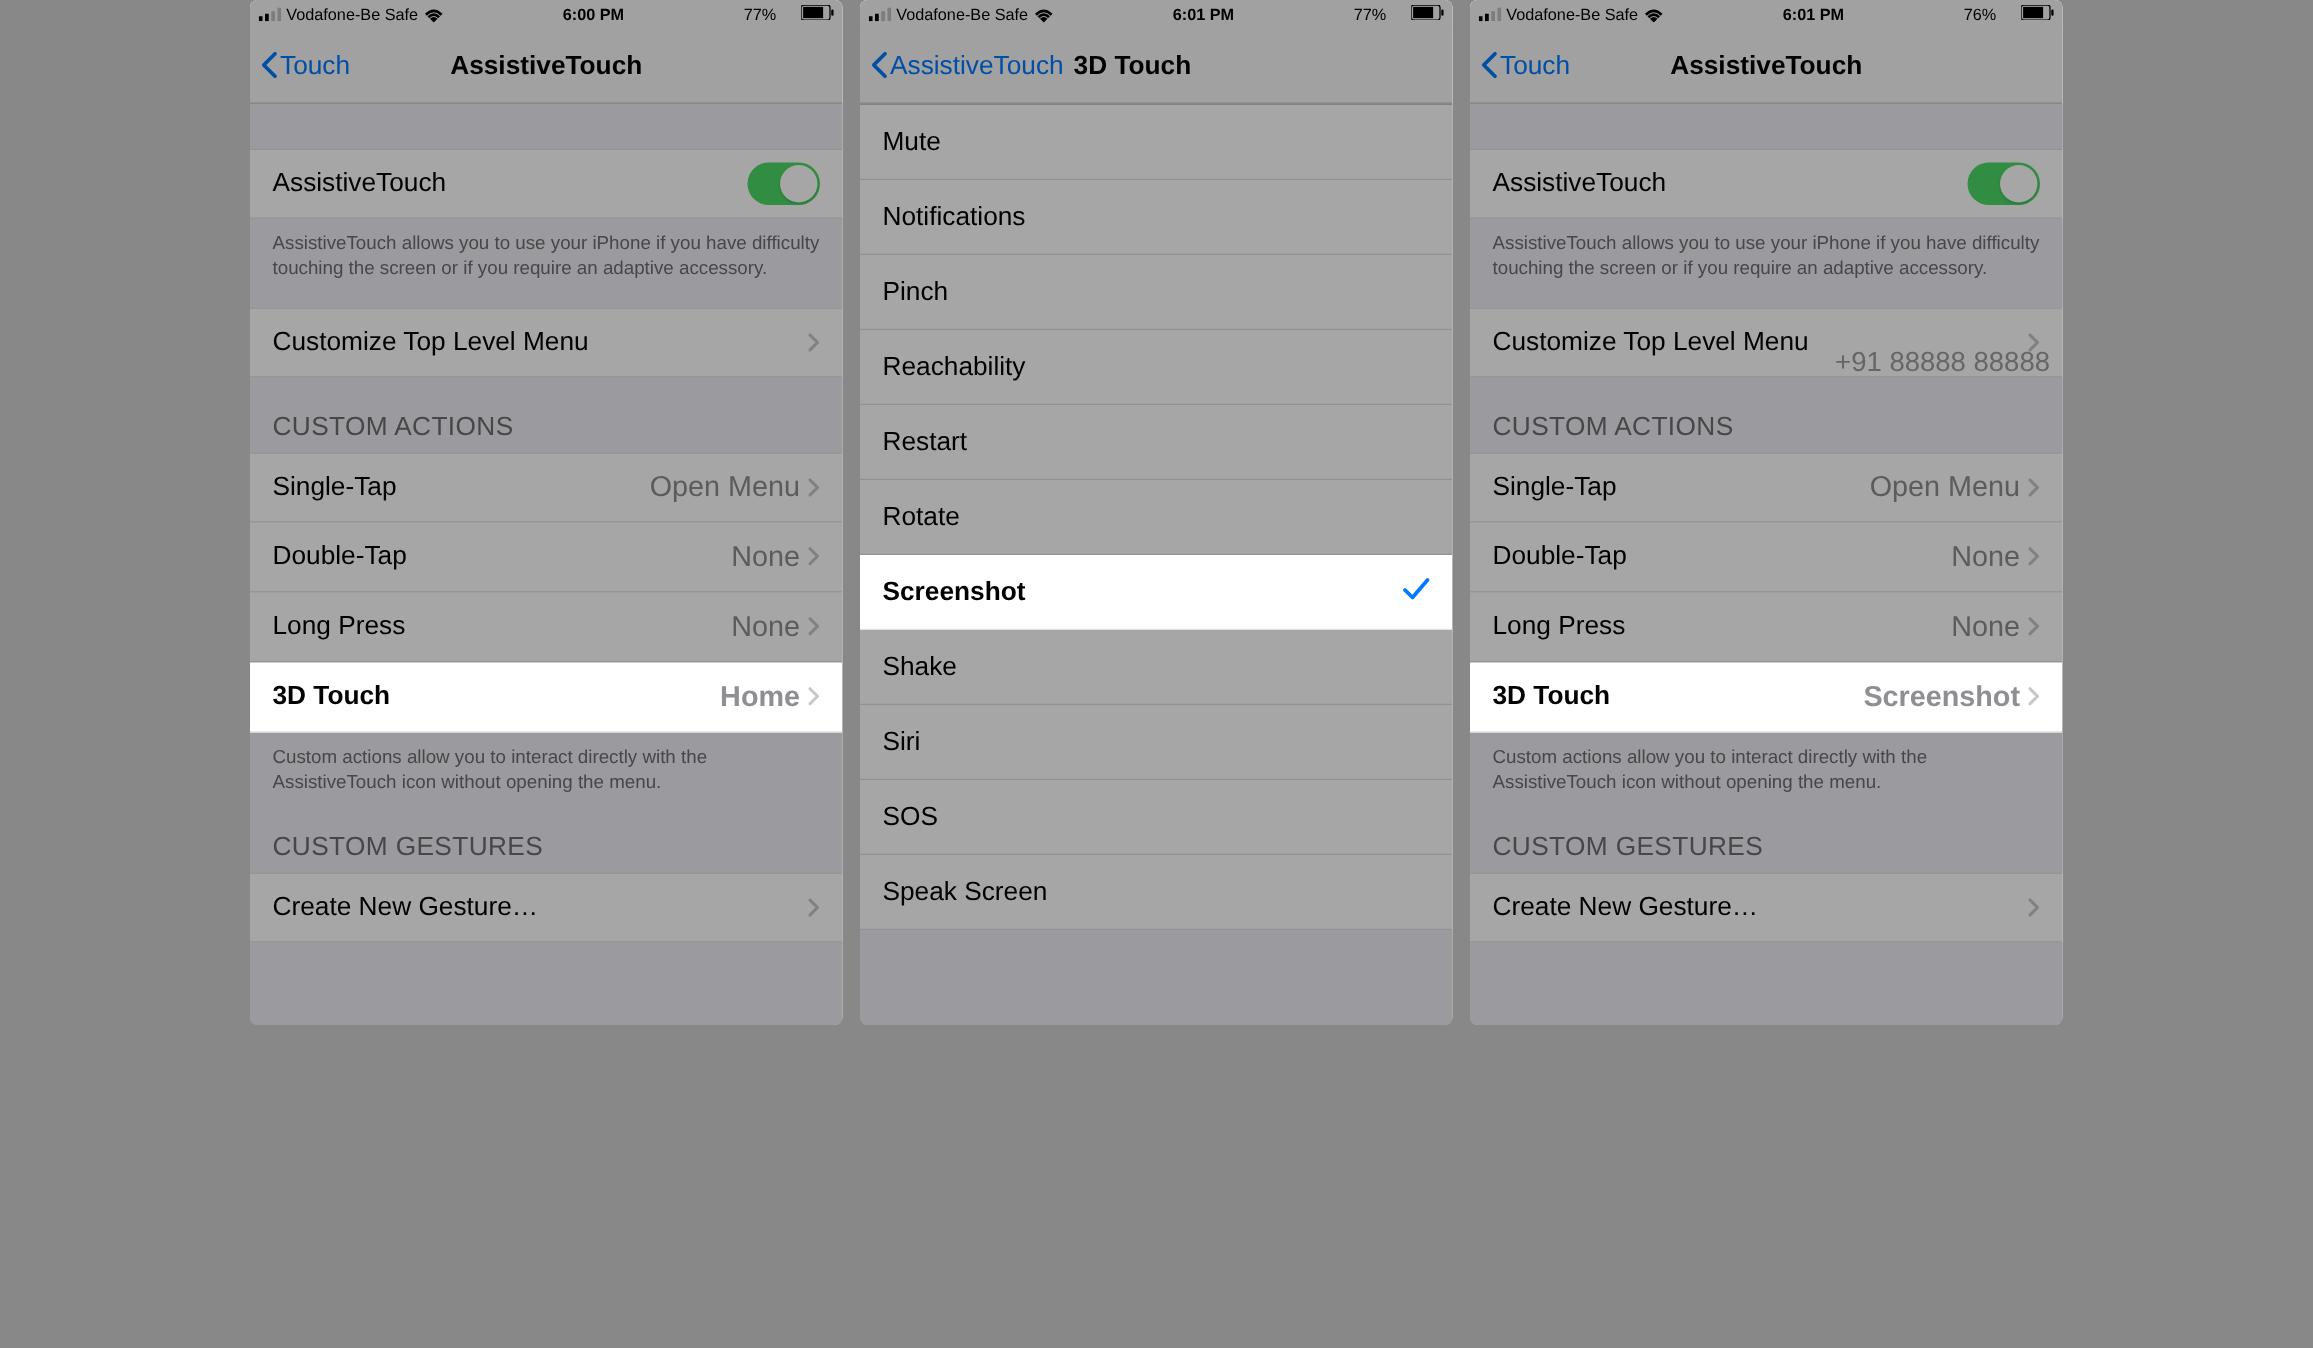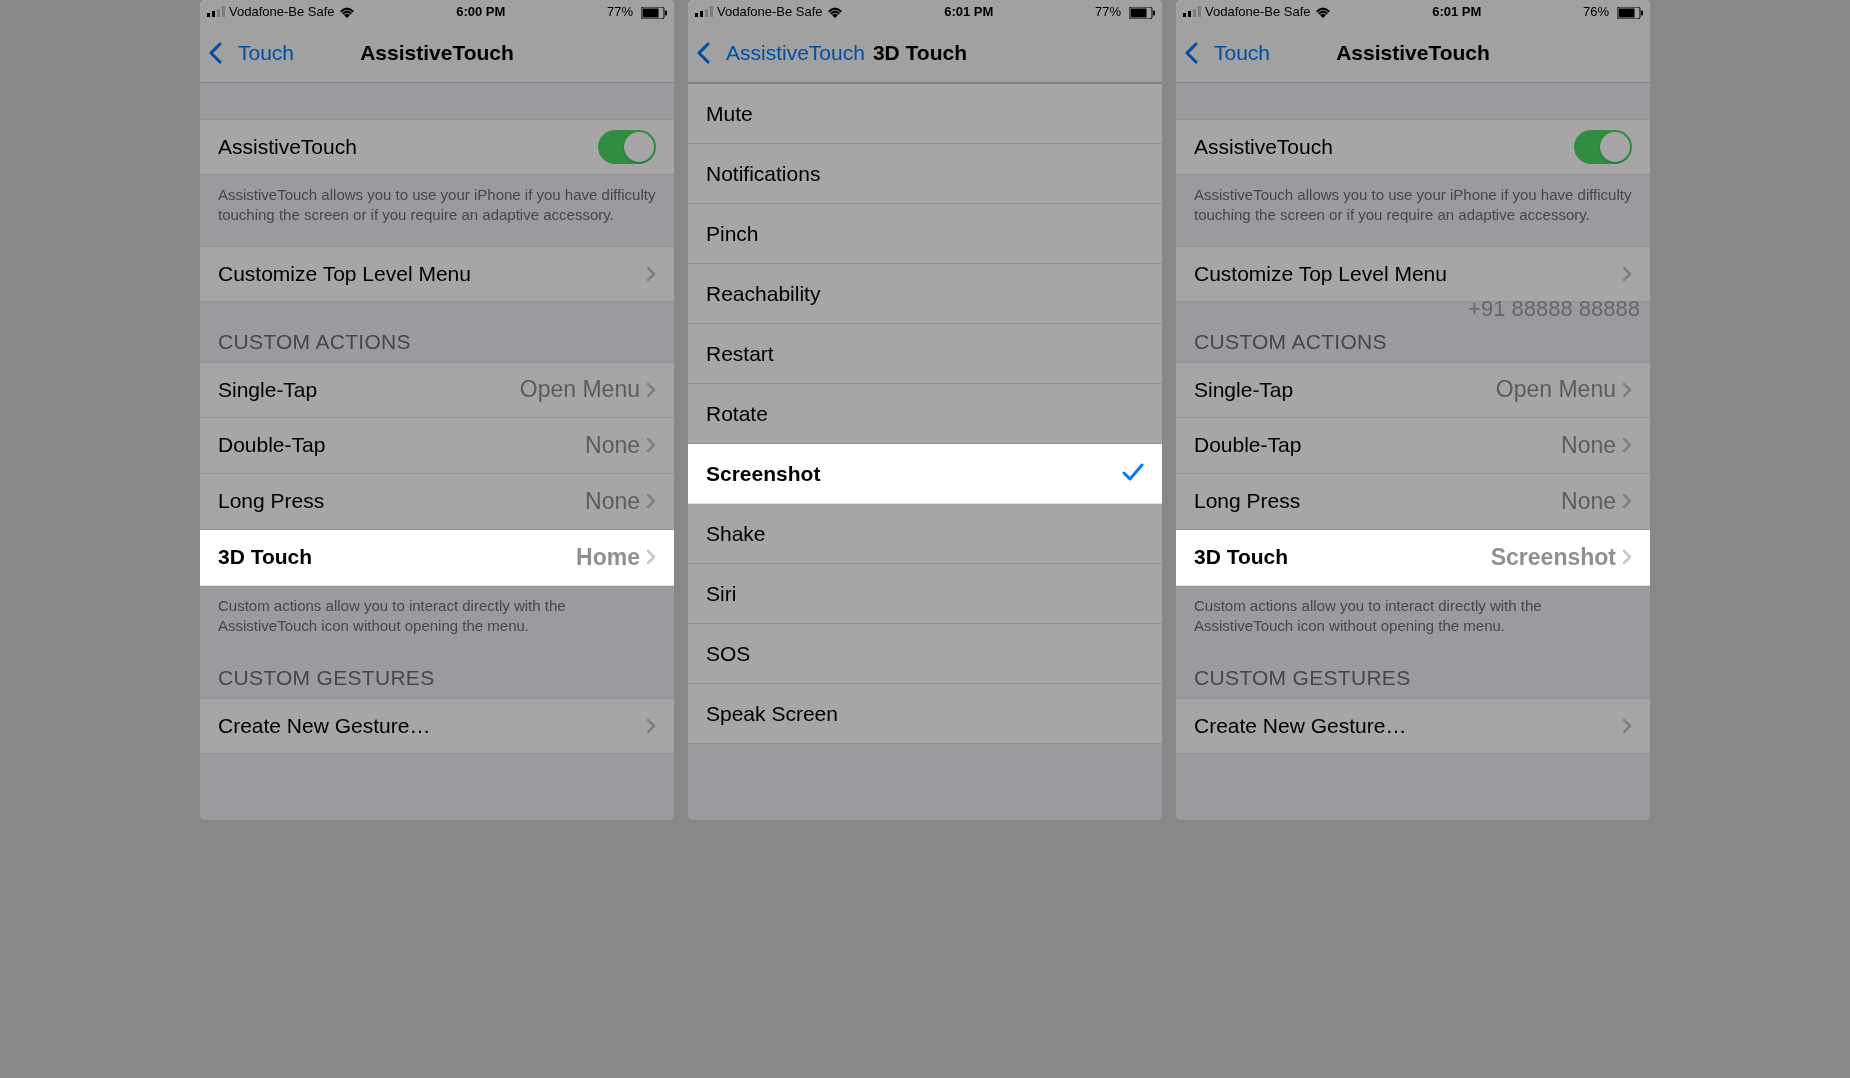--- a/index.html
+++ b/index.html
@@ -34,41 +34,41 @@
     display: flex;
     align-items: center;
     justify-content: space-between;
     padding: 0 7px;
     font-size: 13px;
     font-weight: 500;
     color: #000;
     background: #f7f7f7;
   }
   .sb-left { display: flex; align-items: center; gap: 4px; }
-  .sb-right { display: flex; align-items: flex-end; gap: 8px; }
+  .sb-right { display: flex; align-items: flex-start; gap: 20px; }
   .signal-icon svg { display: block; }
   .wifi-icon svg { display: block; }
   .battery-icon svg { display: block; }
   .sb-time { font-weight: 600; font-size: 13px; }
   
   .nav-bar {
     height: 60px;
     border-bottom: 1px solid #c8c7cc;
     display: flex;
     align-items: center;
     padding: 0 8px;
     background: #f7f7f7;
     position: relative;
   }
   .nav-back {
     display: flex;
-    align-items: center;
+    align-items: flex-start;
     color: #007aff;
     font-size: 21px;
-    gap: 16px;
+    gap: 2px;
   }
   .nav-back svg { display: block; }
   .nav-title {
     position: absolute;
     left: 50%;
     transform: translateX(-50%);
     font-size: 21px;
     font-weight: 600;
     color: #000;
     white-space: nowrap;
@@ -131,21 +131,21 @@
     height:30px;
     background:#fff;
     border-radius:50%;
     box-shadow: 0 1px 2px rgba(0,0,0,0.2);
   }
   .checkmark { color:#007aff; }
   
   .highlight { position: relative; z-index: 10; font-weight: bold; }
   .overlay-watermark {
     position:absolute;
-    top:213px;
+    top:194px;
     right:10px;
     font-size:22px;
     color:#666;
     z-index:11;
   }
   
   .list-block { border-top: 1px solid #c8c7cc; }
   .phone2 .cell { min-height: 60px; }
 </style>
 </head>

